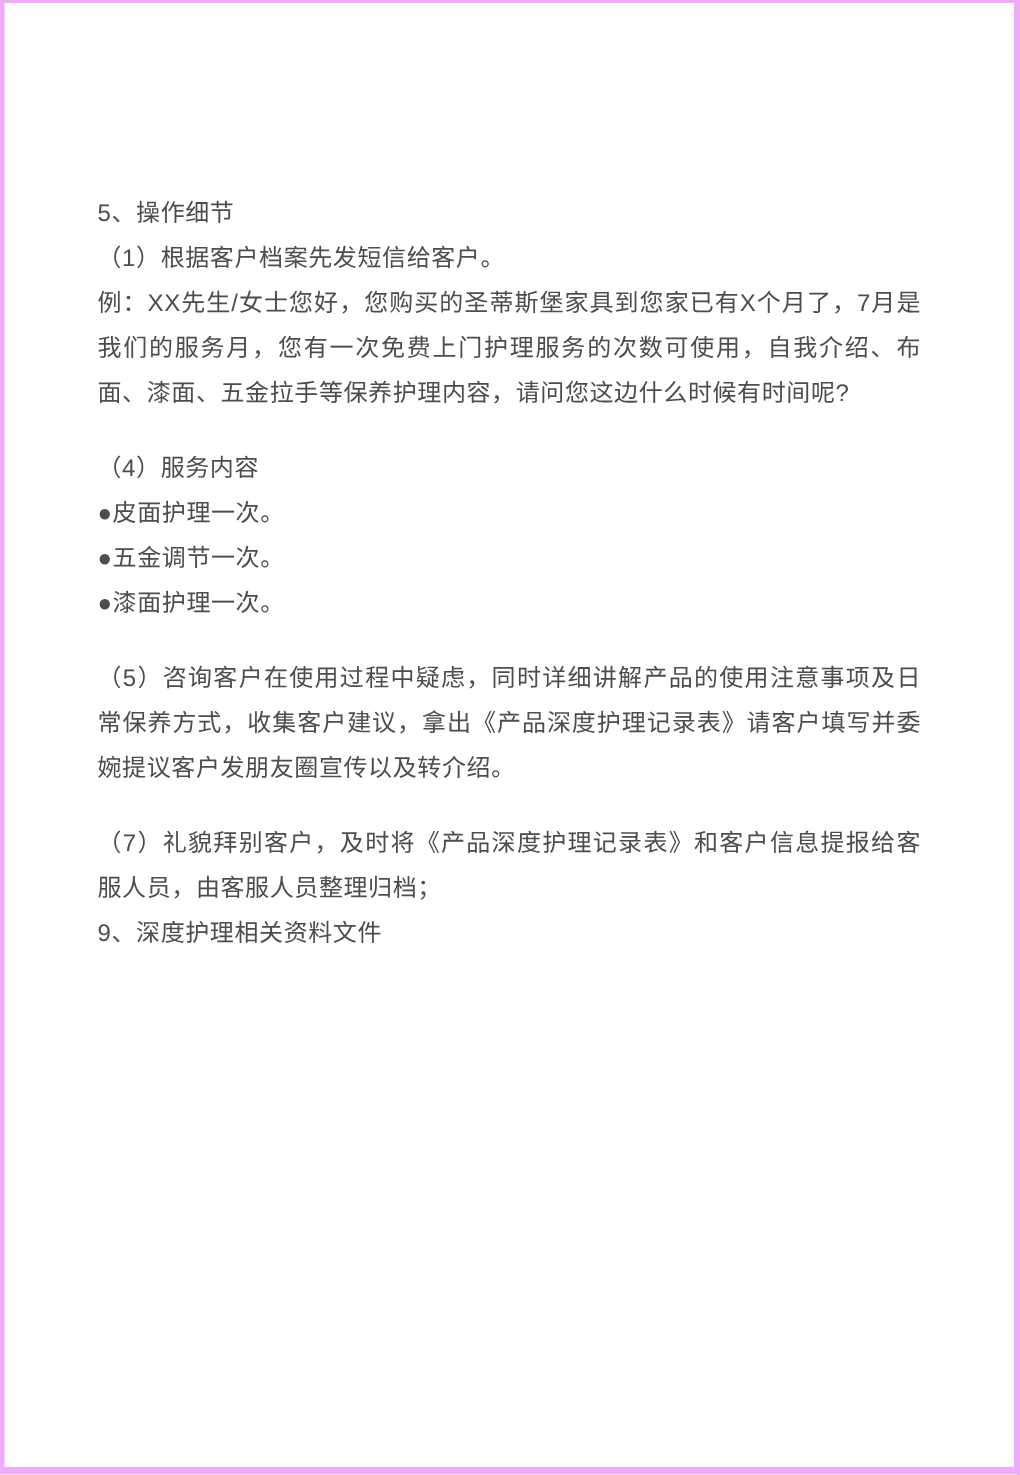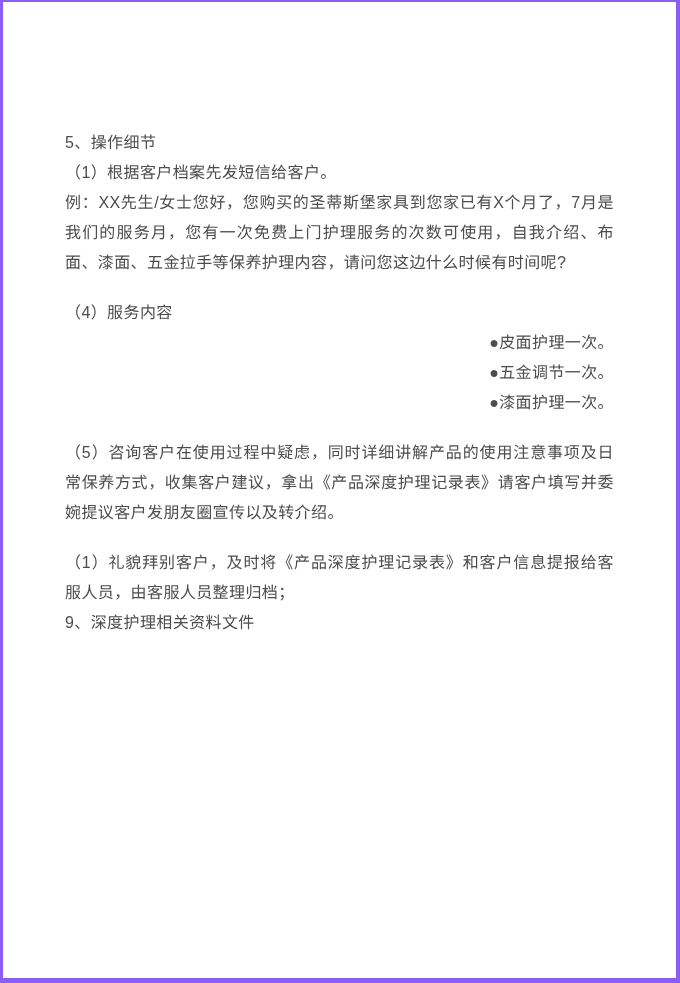--- a/index.html
+++ b/index.html
@@ -4,21 +4,21 @@
 <style>
   html, body {
     margin: 0;
     padding: 0;
     background: #ececec;
   }
   .screen {
     position: relative;
     width: 680px;
     height: 983px;
-    background: #8b5cf6;
+    background: #f0abfc;
     overflow: hidden;
     font-family: "Liberation Sans", "DejaVu Sans", sans-serif;
   }
   .paper {
     position: absolute;
     top: 2px;
     left: 3px;
     right: 4px;
     bottom: 5px;
     background: #ffffff;
@@ -33,21 +33,21 @@
     letter-spacing: 0.4px;
   }
   .doc-content p {
     margin: 0;
     padding: 0;
   }
   .doc-content .gap-block {
     margin-top: 20px;
   }
   .bullet-line {
-    text-align: right;
+    text-align: left;
   }
   .section6 {
     margin-top: 24px;
   }
 </style>
 </head>
 <body>
 
 <div class="screen">
   <div class="paper">
@@ -65,19 +65,19 @@
 
       <p class="bullet-line">●皮面护理一次。</p>
 
 
       <p class="bullet-line">●五金调节一次。</p>
 
       <p class="bullet-line">●漆面护理一次。</p>
 
       <p class="gap-block">（5）咨询客户在使用过程中疑虑，同时详细讲解产品的使用注意事项及日常保养方式，收集客户建议，拿出《产品深度护理记录表》请客户填写并委婉提议客户发朋友圈宣传以及转介绍。</p>
 
-      <p class="gap-block">（1）礼貌拜别客户，及时将《产品深度护理记录表》和客户信息提报给客服人员，由客服人员整理归档；</p>
+      <p class="gap-block">（7）礼貌拜别客户，及时将《产品深度护理记录表》和客户信息提报给客服人员，由客服人员整理归档；</p>
 
       <p class="section6">9、深度护理相关资料文件</p>
 
     </div>
   </div>
 </div>
 
 </body></html>

